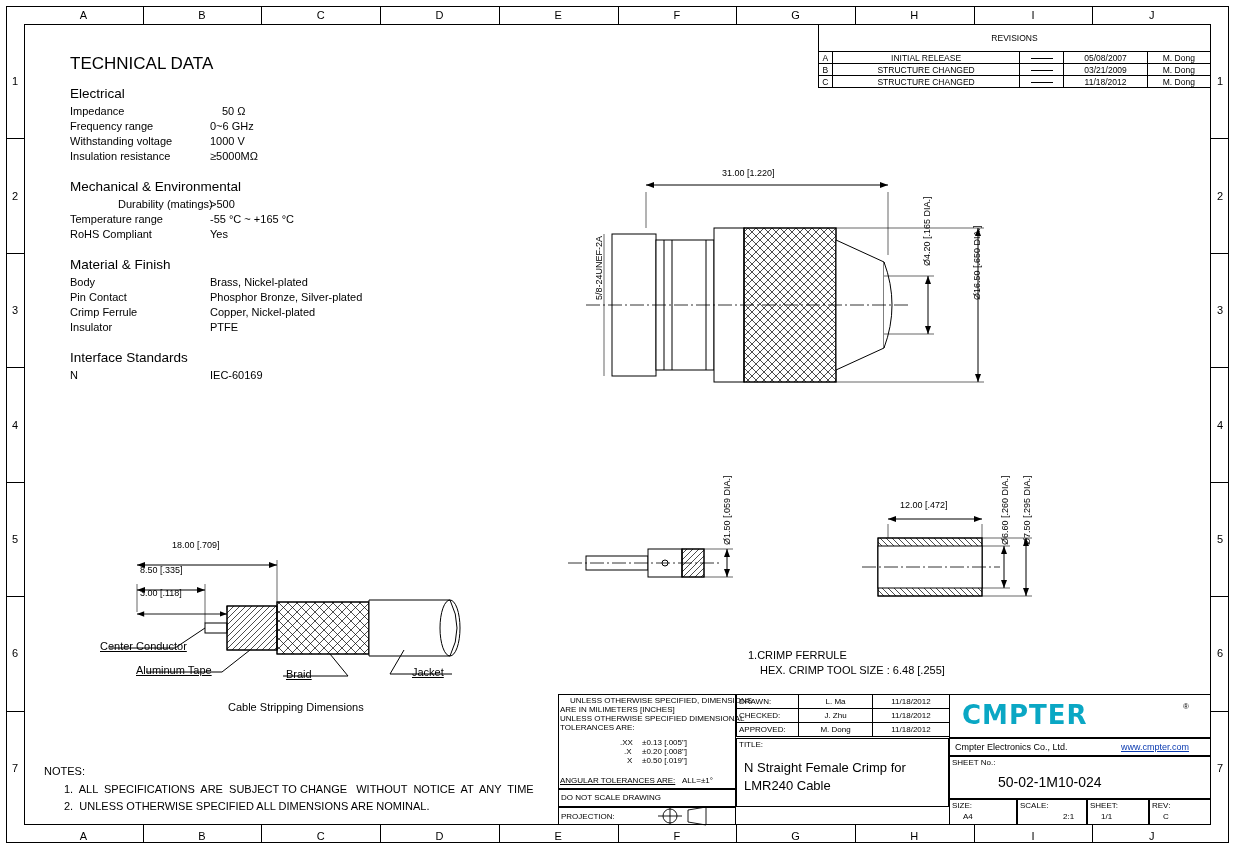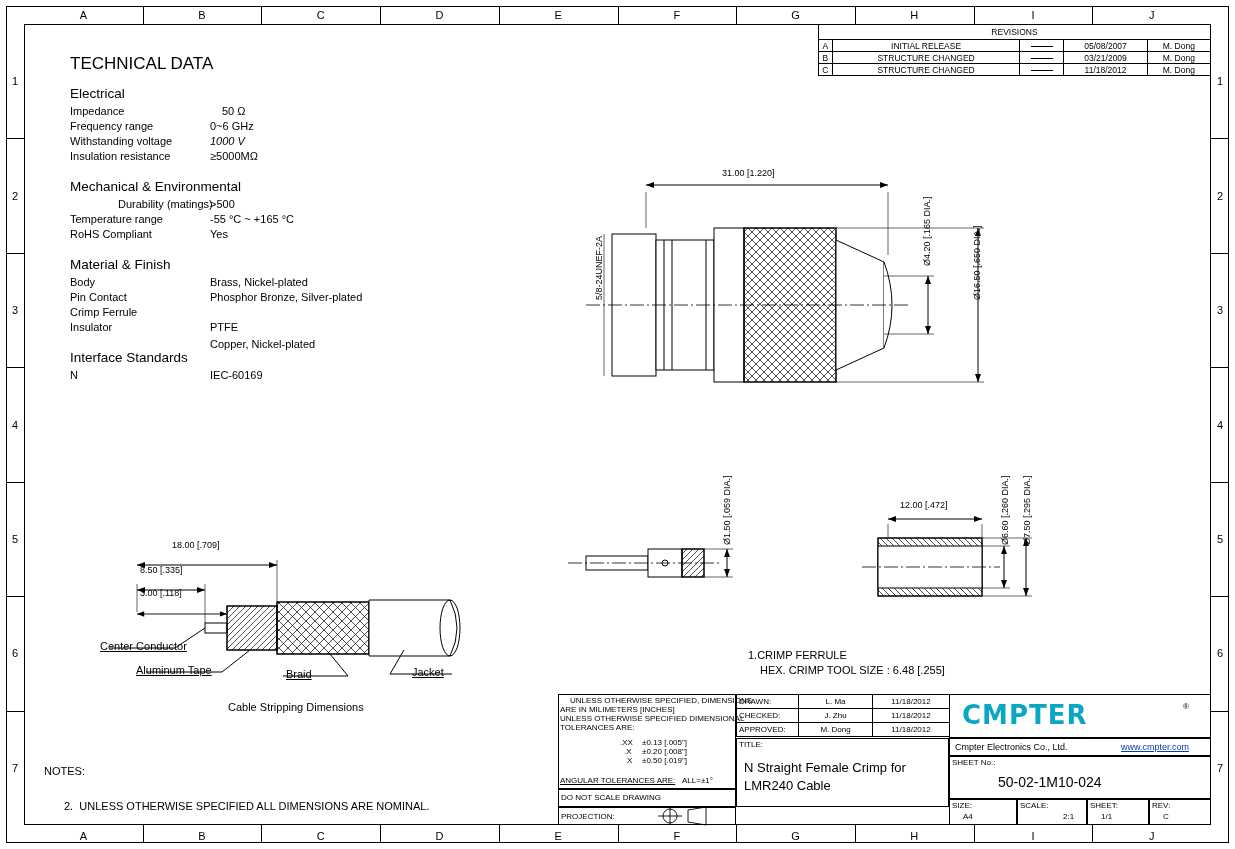--- a/index.html
+++ b/index.html
@@ -26,21 +26,21 @@
   
   .t { position:absolute; white-space:pre; }
   .h1 { font-size:17px; }
   .h2 { font-size:13.5px; }
   .p  { font-size:11px; }
   .xs { font-size:8px; }
 
   
   .rev { position:absolute; left:818px; top:24px; width:393px; border-collapse:collapse; }
   .rev td, .rev th { border:1px solid #000; font-size:8.5px; text-align:center; padding:0; height:12px; font-weight:normal; }
-  .rev .hdrrow td { height:15px; }
+  .rev .hdrrow td { height:27px; }
 
   
   .tb { position:absolute; left:558px; top:694px; width:653px; height:131px; }
   .tb .cell { position:absolute; border:1px solid #000; font-size:8px; }
 
   table.tbt { border-collapse:collapse; }
   table.tbt td { border:1px solid #000; font-size:8px; padding:0 2px; height:14px; }
 
   
   .logo { font-family:"DejaVu Sans", sans-serif; font-weight:bold; font-size:26px; letter-spacing:1px; color:#0aa7c4; }
@@ -161,37 +161,37 @@
   </table>
 
   <div class="t h1" style="left:70px; top:54px;">TECHNICAL DATA</div>
   <div id="tech-block">
       <div class="t h2" style="left: 70px; top: 86px;">Electrical</div>
       <div class="t p" style="left: 70px; top: 105px;">Impedance</div>
       <div class="t p" style="left: 210px; top: 105px; margin-left: 12px;">50 Ω</div>
       <div class="t p" style="left: 70px; top: 120px;">Frequency range</div>
       <div class="t p" style="left: 210px; top: 120px;">0~6 GHz</div>
       <div class="t p" style="left: 70px; top: 135px;">Withstanding voltage</div>
-      <div class="t p" style="left: 210px; top: 135px; font-style: italic;">1000 V</div>
+      <div class="t p" style="left: 210px; top: 135px;">1000 V</div>
       <div class="t p" style="left: 70px; top: 150px;">Insulation resistance</div>
       <div class="t p" style="left: 210px; top: 150px;">≥5000MΩ</div>
       <div class="t h2" style="left: 70px; top: 179px;">Mechanical &amp; Environmental</div>
       <div class="t p" style="left: 70px; top: 198px; padding-left: 48px;">Durability (matings)</div>
       <div class="t p" style="left: 210px; top: 198px;">&gt;500</div>
       <div class="t p" style="left: 70px; top: 213px;">Temperature range</div>
       <div class="t p" style="left: 210px; top: 213px;">-55 °C ~ +165 °C</div>
       <div class="t p" style="left: 70px; top: 228px;">RoHS Compliant</div>
       <div class="t p" style="left: 210px; top: 228px;">Yes</div>
       <div class="t h2" style="left: 70px; top: 257px;">Material &amp; Finish</div>
       <div class="t p" style="left: 70px; top: 276px;">Body</div>
       <div class="t p" style="left: 210px; top: 276px;">Brass, Nickel-plated</div>
       <div class="t p" style="left: 70px; top: 291px;">Pin Contact</div>
       <div class="t p" style="left: 210px; top: 291px;">Phosphor Bronze, Silver-plated</div>
       <div class="t p" style="left: 70px; top: 306px;">Crimp Ferrule</div>
-      <div class="t p" style="left: 210px; top: 306px; margin-top: 32px;">Copper, Nickel-plated</div>
+      <div class="t p" style="left: 210px; top: 306px;">Copper, Nickel-plated</div>
       <div class="t p" style="left: 70px; top: 321px;">Insulator</div>
       <div class="t p" style="left: 210px; top: 321px;">PTFE</div>
       <div class="t h2" style="left: 70px; top: 350px;">Interface Standards</div>
       <div class="t p" style="left: 70px; top: 369px;">N</div>
       <div class="t p" style="left: 210px; top: 369px;">IEC-60169</div>
     </div>
 
   <svg width="1235" height="849">
     <defs>
       <pattern id="knurl" width="8" height="8" patternUnits="userSpaceOnUse">
@@ -313,20 +313,21 @@
   <div class="t p" style="left:100px; top:640px; text-decoration:underline;">Center Conductor</div>
   <div class="t p" style="left:136px; top:664px; text-decoration:underline;">Aluminum Tape</div>
   <div class="t p" style="left:286px; top:668px; text-decoration:underline;">Braid</div>
   <div class="t p" style="left:412px; top:666px; text-decoration:underline;">Jacket</div>
   <div class="t p" style="left:228px; top:701px;">Cable Stripping Dimensions</div>
 
   <div class="t p" style="left:748px; top:649px;">1.CRIMP FERRULE</div>
   <div class="t p" style="left:760px; top:664px;">HEX. CRIMP TOOL SIZE : 6.48 [.255]</div>
 
   <div class="t p" style="left:44px; top:765px;">NOTES:</div>
+  <div class="t p" style="left:64px; top:783px;">1.  ALL  SPECIFICATIONS  ARE  SUBJECT TO CHANGE   WITHOUT  NOTICE  AT  ANY  TIME</div>
   <div class="t p" style="left:64px; top:800px;">2.  UNLESS OTHERWISE SPECIFIED ALL DIMENSIONS ARE NOMINAL.</div>
 
   <div class="tb">
 
     <div class="cell" style="left:0; top:0; width:178px; height:95px;"></div>
     <div class="t xs" style="left:12px; top:2px;">UNLESS OTHERWISE SPECIFIED, DIMENSIONS</div>
     <div class="t xs" style="left:2px; top:11px;">ARE IN MILIMETERS [INCHES]</div>
     <div class="t xs" style="left:2px; top:20px;">UNLESS OTHERWISE SPECIFIED DIMENSIONAL</div>
     <div class="t xs" style="left:2px; top:29px;">TOLERANCES ARE:</div>
     <div class="t xs" style="left:62px; top:44px;">.XX</div>

